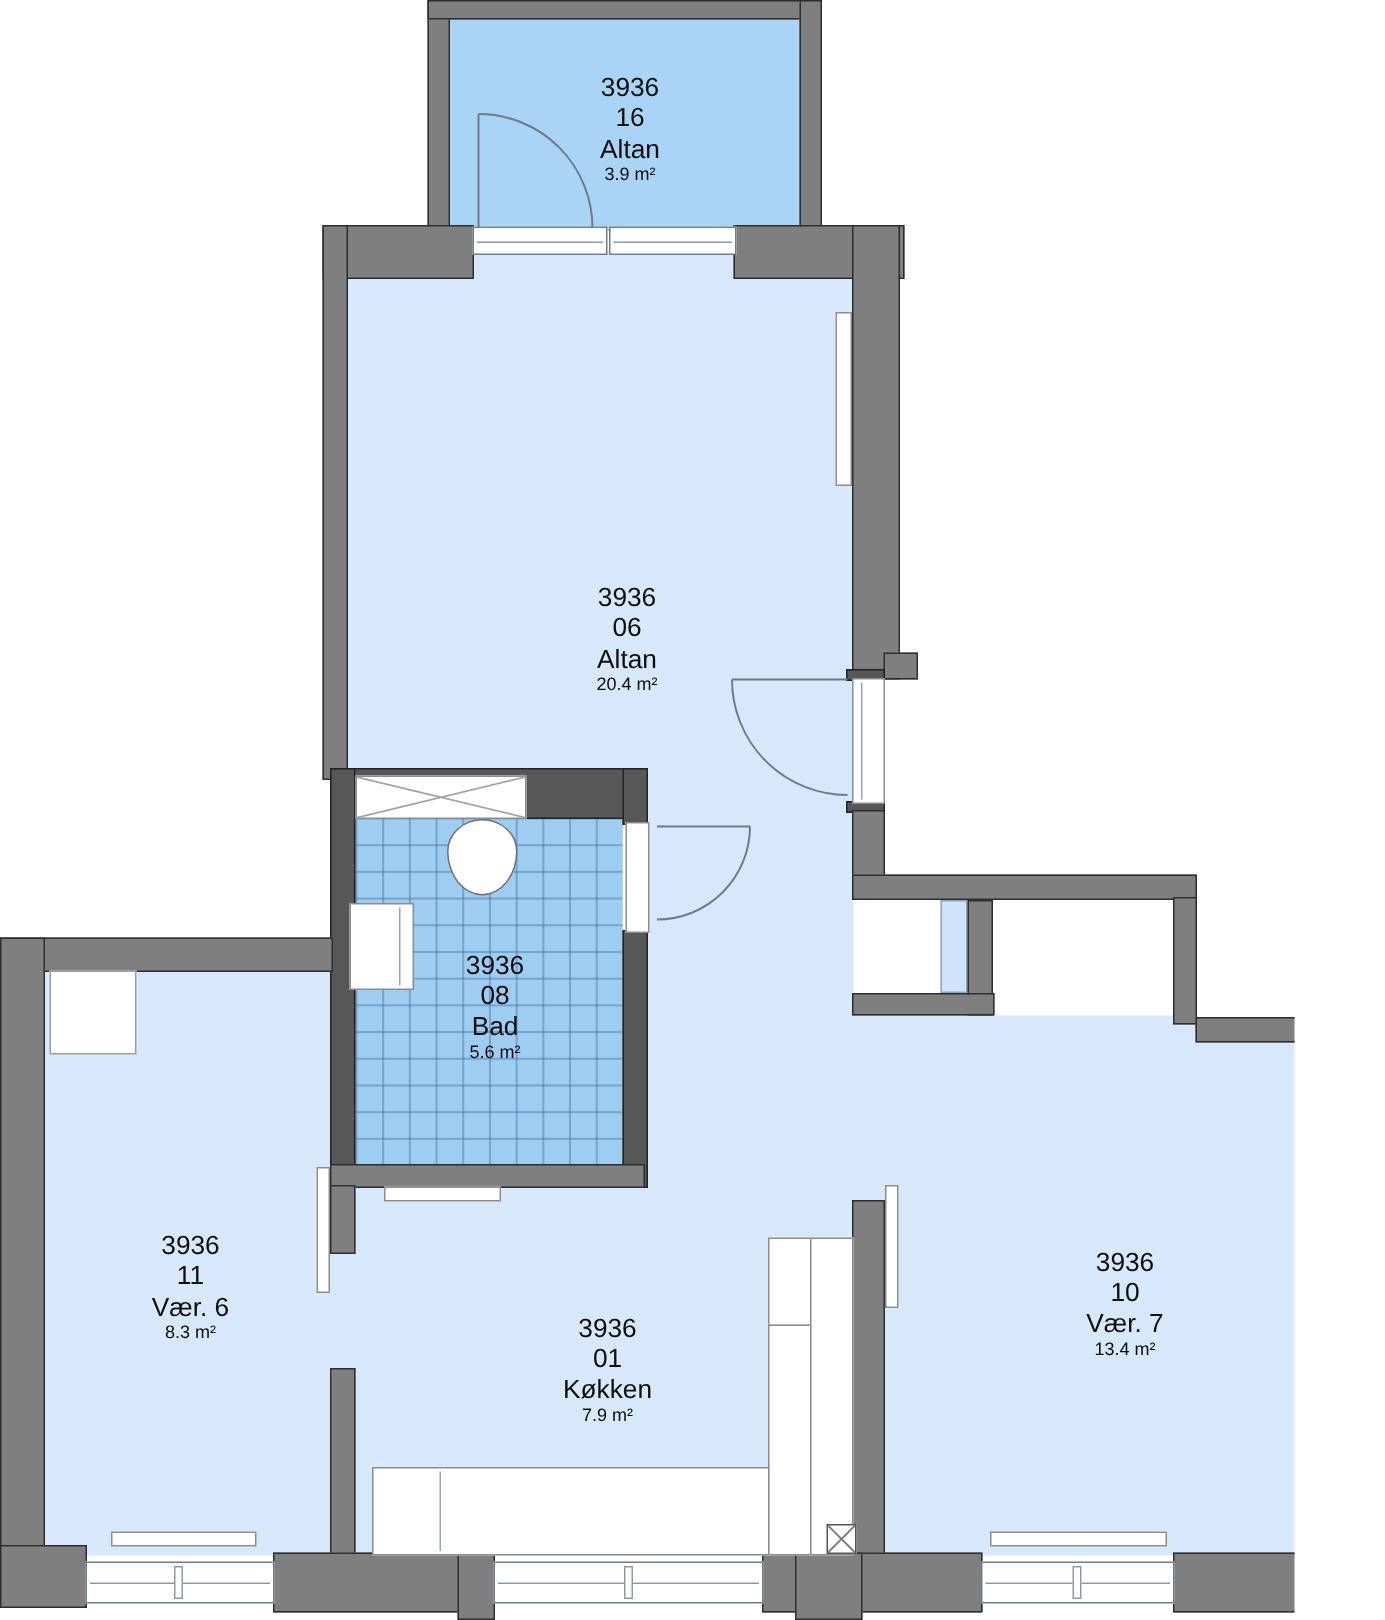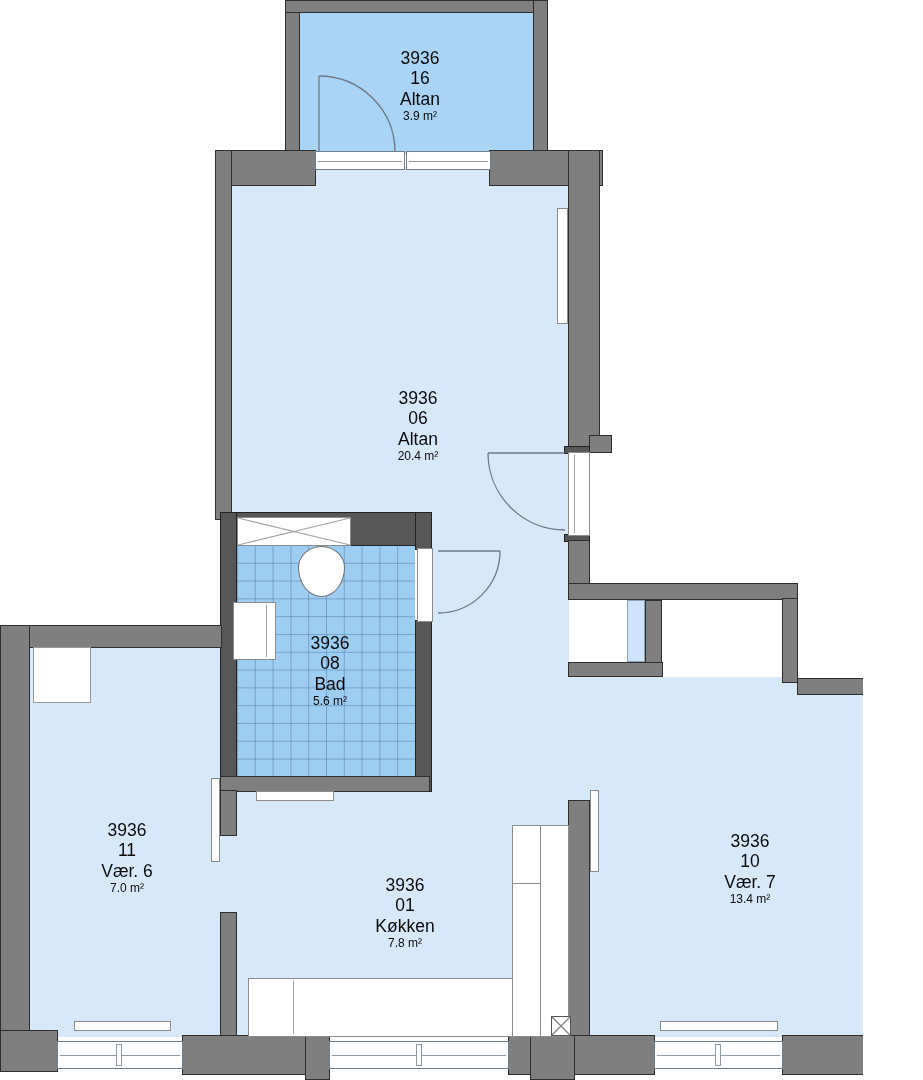--- a/index.html
+++ b/index.html
@@ -151,27 +151,27 @@
   <div class="label" style="left:330px;top:633px;">
     <div>3936</div>
     <div>08</div>
     <div>Bad</div>
     <div class="area">5.6 m²</div>
   </div>
   <div class="label" style="left:127px;top:820px;">
     <div>3936</div>
     <div>11</div>
     <div>Vær. 6</div>
-    <div class="area">7.0 m²</div>
+    <div class="area">8.3 m²</div>
   </div>
   <div class="label" style="left:405px;top:875px;">
     <div>3936</div>
     <div>01</div>
     <div>Køkken</div>
-    <div class="area">7.8 m²</div>
+    <div class="area">7.9 m²</div>
   </div>
   <div class="label" style="left:750px;top:831px;">
     <div>3936</div>
     <div>10</div>
     <div>Vær. 7</div>
     <div class="area">13.4 m²</div>
   </div>
 
 </div>
 

